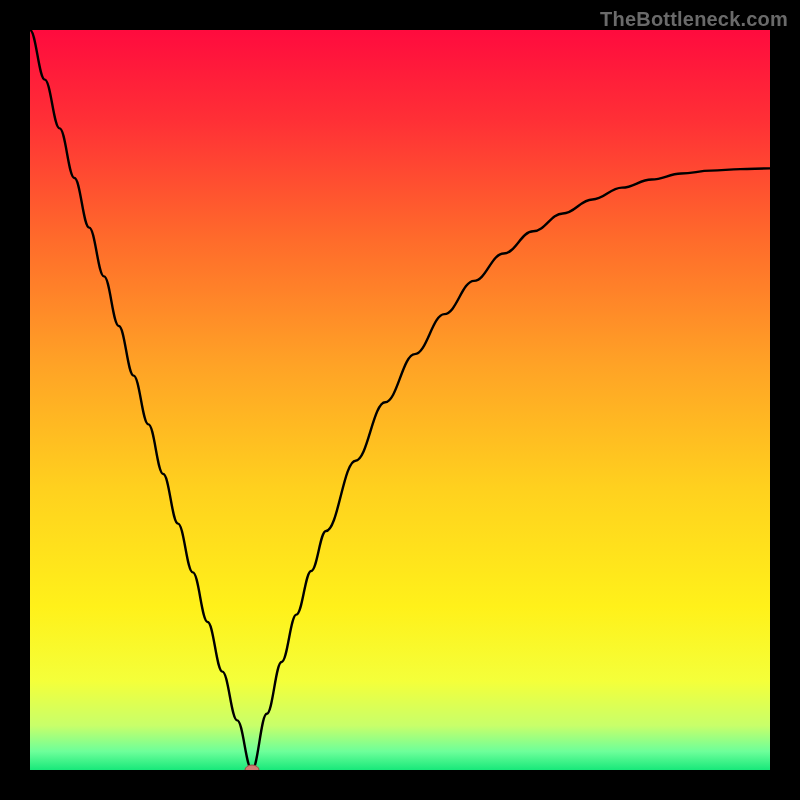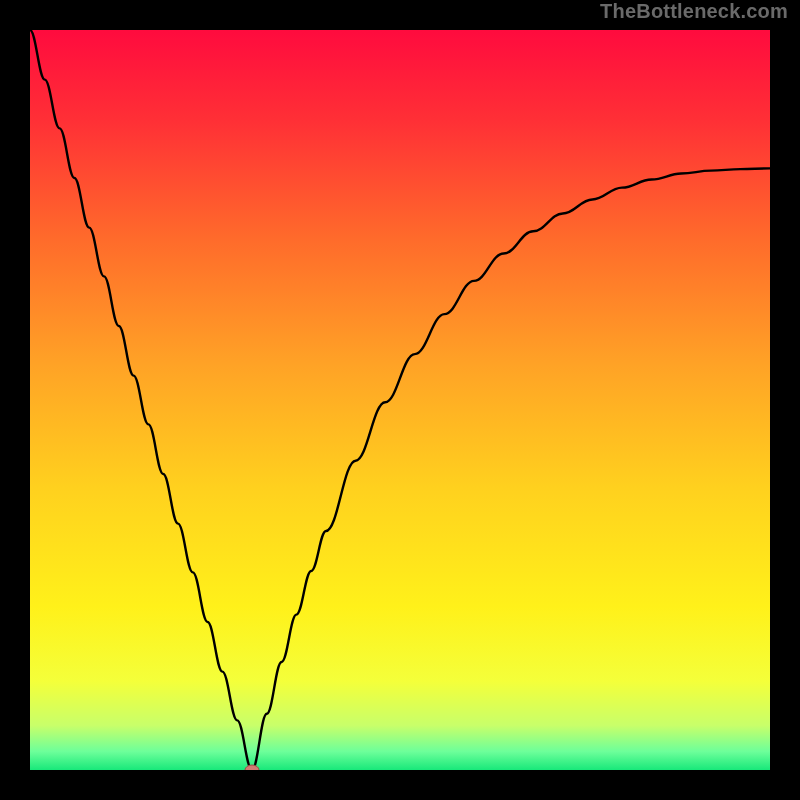--- a/index.html
+++ b/index.html
@@ -12,21 +12,21 @@
     font-family: Arial, Helvetica, sans-serif;
   }
   .frame {
     position: relative;
     width: 800px;
     height: 800px;
     background: #000;
   }
   .watermark {
     position: absolute;
-    top: 0;
+    top: 8px;
     right: 12px;
     color: #6a6a6a;
     font-size: 20px;
     font-weight: 600;
     letter-spacing: 0.2px;
     user-select: none;
   }
   .plot {
     position: absolute;
     left: 30px;

